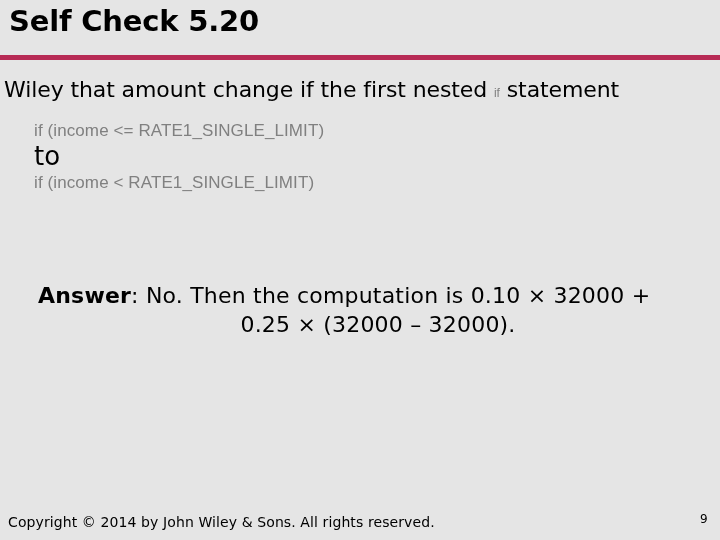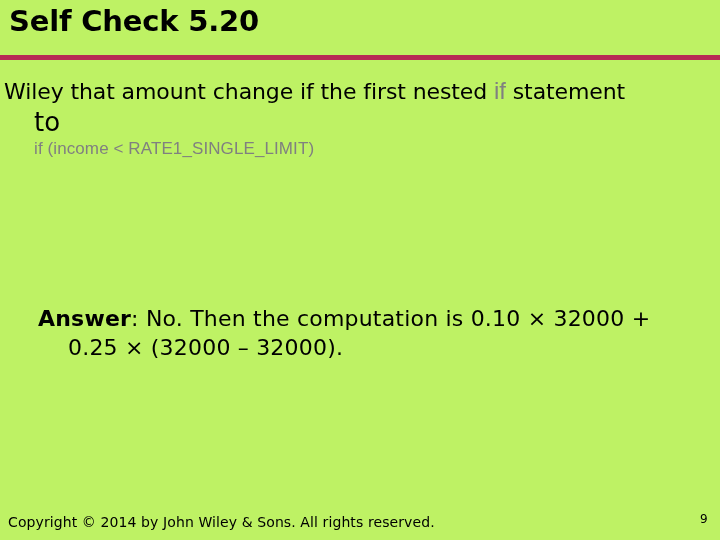--- a/index.html
+++ b/index.html
@@ -10,21 +10,21 @@
     width: 720px;
     height: 540px;
     background: #ffffff;
     font-family: "DejaVu Sans", sans-serif;
     overflow: hidden;
   }
   .slide {
     position: relative;
     width: 720px;
     height: 540px;
-    background: #bef264;
+    background: #e5e5e5;
     box-sizing: border-box;
   }
 
   
   .title {
     position: absolute;
     left: 9px;
     top: 6px;
     font-family: "DejaVu Sans", sans-serif;
     font-size: 29px;
@@ -57,21 +57,21 @@
     color: #000000;
     line-height: 1.32;
     letter-spacing: -0.1px;
   }
   .question .cont {
     display: block;
     padding-left: 26px;
   }
   .code-inline {
     font-family: "Liberation Sans", sans-serif;
-    font-size: 24px;
+    font-size: 12px;
     color: #808080;
   }
 
   .code-line {
     font-family: "Liberation Sans", sans-serif;
     font-size: 17px;
     color: #808080;
     padding-left: 30px;
     letter-spacing: 0.1px;
     line-height: 1.25;
@@ -84,34 +84,35 @@
     font-size: 26px;
     color: #000000;
     padding-left: 30px;
     line-height: 1.2;
   }
 
   
   .answer {
     position: absolute;
     left: 38px;
-    top: 305px;
+    top: 282px;
     width: 650px;
     font-family: "DejaVu Sans", sans-serif;
     font-size: 22px;
     color: #000000;
     line-height: 1.3;
     letter-spacing: 0.2px;
   }
   .answer .lead {
     font-weight: bold;
   }
   .answer .cont {
     display: block;
     padding-left: 30px;
+    text-align: center;
   }
 
   
   .footer-copyright {
     position: absolute;
     left: 8px;
     top: 514px;
     font-family: "DejaVu Sans", sans-serif;
     font-size: 14px;
     color: #000000;
@@ -135,20 +136,21 @@
   <div class="title">Self Check 5.20</div>
 
   <div class="title-rule"></div>
 
   <div class="body-block">
 
     <div class="question">
       <span>Wiley that amount change if the first nested </span><span class="code-inline">if</span><span> statement</span>
     </div>
 
+    <div class="code-line code-line-1">if (income &lt;= RATE1_SINGLE_LIMIT)</div>
 
     <div class="to-word">to</div>
 
     <div class="code-line code-line-2">if (income &lt; RATE1_SINGLE_LIMIT)</div>
 
   </div>
 
   <div class="answer">
     <span class="lead">Answer</span><span>: No. Then the computation is 0.10 × 32000 +</span>
     <span class="cont">0.25 × (32000 – 32000).</span>

